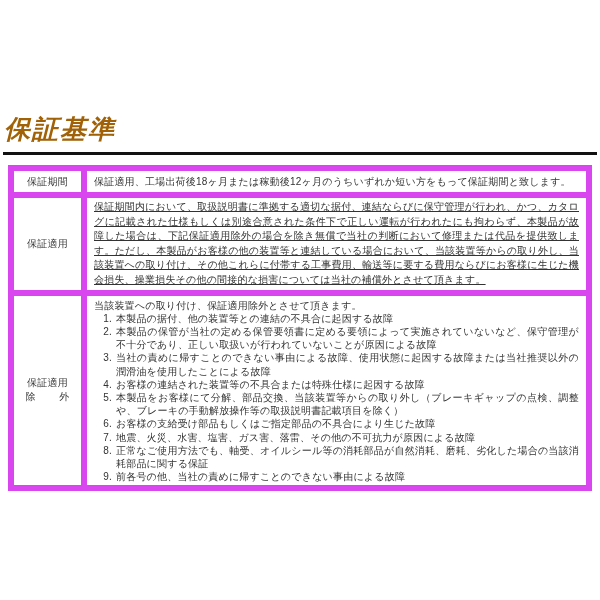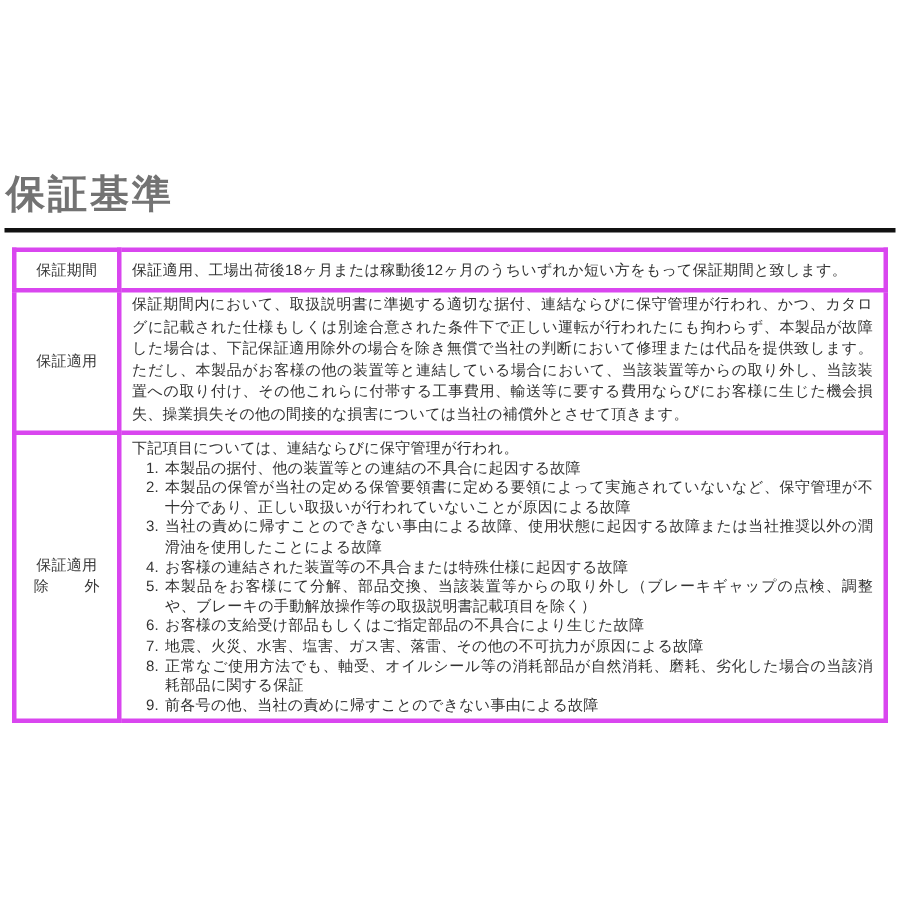--- a/index.html
+++ b/index.html
@@ -18,61 +18,62 @@
     background: #ffffff;
     overflow: hidden;
   }
   .doc-title {
     position: absolute;
     left: 4px;
     top: 114px;
     font-size: 26px;
     line-height: 30px;
     font-weight: bold;
-    color: #737373;
+    color: #a16207;
     letter-spacing: 2px;
+    font-style: italic;
   }
   .title-rule {
     position: absolute;
     left: 3px;
     top: 152px;
     width: 594px;
     height: 3px;
     background: #111;
   }
   table.warranty {
     position: absolute;
     left: 8px;
     top: 165px;
     width: 584px;
     border-collapse: collapse;
     table-layout: fixed;
   }
   table.warranty td {
-    border: 3px solid #d946ef;
+    border: 6px solid #d946ef;
     vertical-align: middle;
     font-size: 10px;
     letter-spacing: 0.2px;
   }
   td.lbl {
     width: 63px;
     text-align: center;
     font-size: 10.5px;
     color: #3a3a3a;
     padding: 0 2px;
   }
   td.content {
     padding: 2px 7px;
     text-align: justify;
     color: #333;
   }
   tr.row-period  { height: 27px; }
   tr.row-cover   { height: 89px; }
   tr.row-excl    { height: 186px; }
-  tr.row-cover td.content { line-height: 14.6px; }
+  tr.row-cover td.content { line-height: 14.6px; text-decoration: underline; }
   tr.row-excl td.content  { line-height: 13.2px; vertical-align: top; padding-top: 3px; }
   tr.row-period td.content { line-height: 13px; }
   .lbl-line2 {
     display: flex;
     justify-content: space-between;
     width: 44px;
     margin: 0 auto;
   }
   .excl-item {
     display: flex;
@@ -113,21 +114,21 @@
 
       <tr class="row-excl">
         <td class="lbl">
           <div>保証適用</div>
           <div class="lbl-line2">
             <span>除</span>
             <span>外</span>
           </div>
         </td>
         <td class="content">
-          <div class="excl-intro">下記項目については、連結ならびに保守管理が行われ。</div>
+          <div class="excl-intro">当該装置への取り付け、保証適用除外とさせて頂きます。</div>
 
           <div class="excl-item">
             <span class="num">1.</span>
             <span class="txt">本製品の据付、他の装置等との連結の不具合に起因する故障</span>
           </div>
           <div class="excl-item">
             <span class="num">2.</span>
             <span class="txt">本製品の保管が当社の定める保管要領書に定める要領によって実施されていないなど、保守管理が不十分であり、正しい取扱いが行われていないことが原因による故障</span>
           </div>
           <div class="excl-item">

